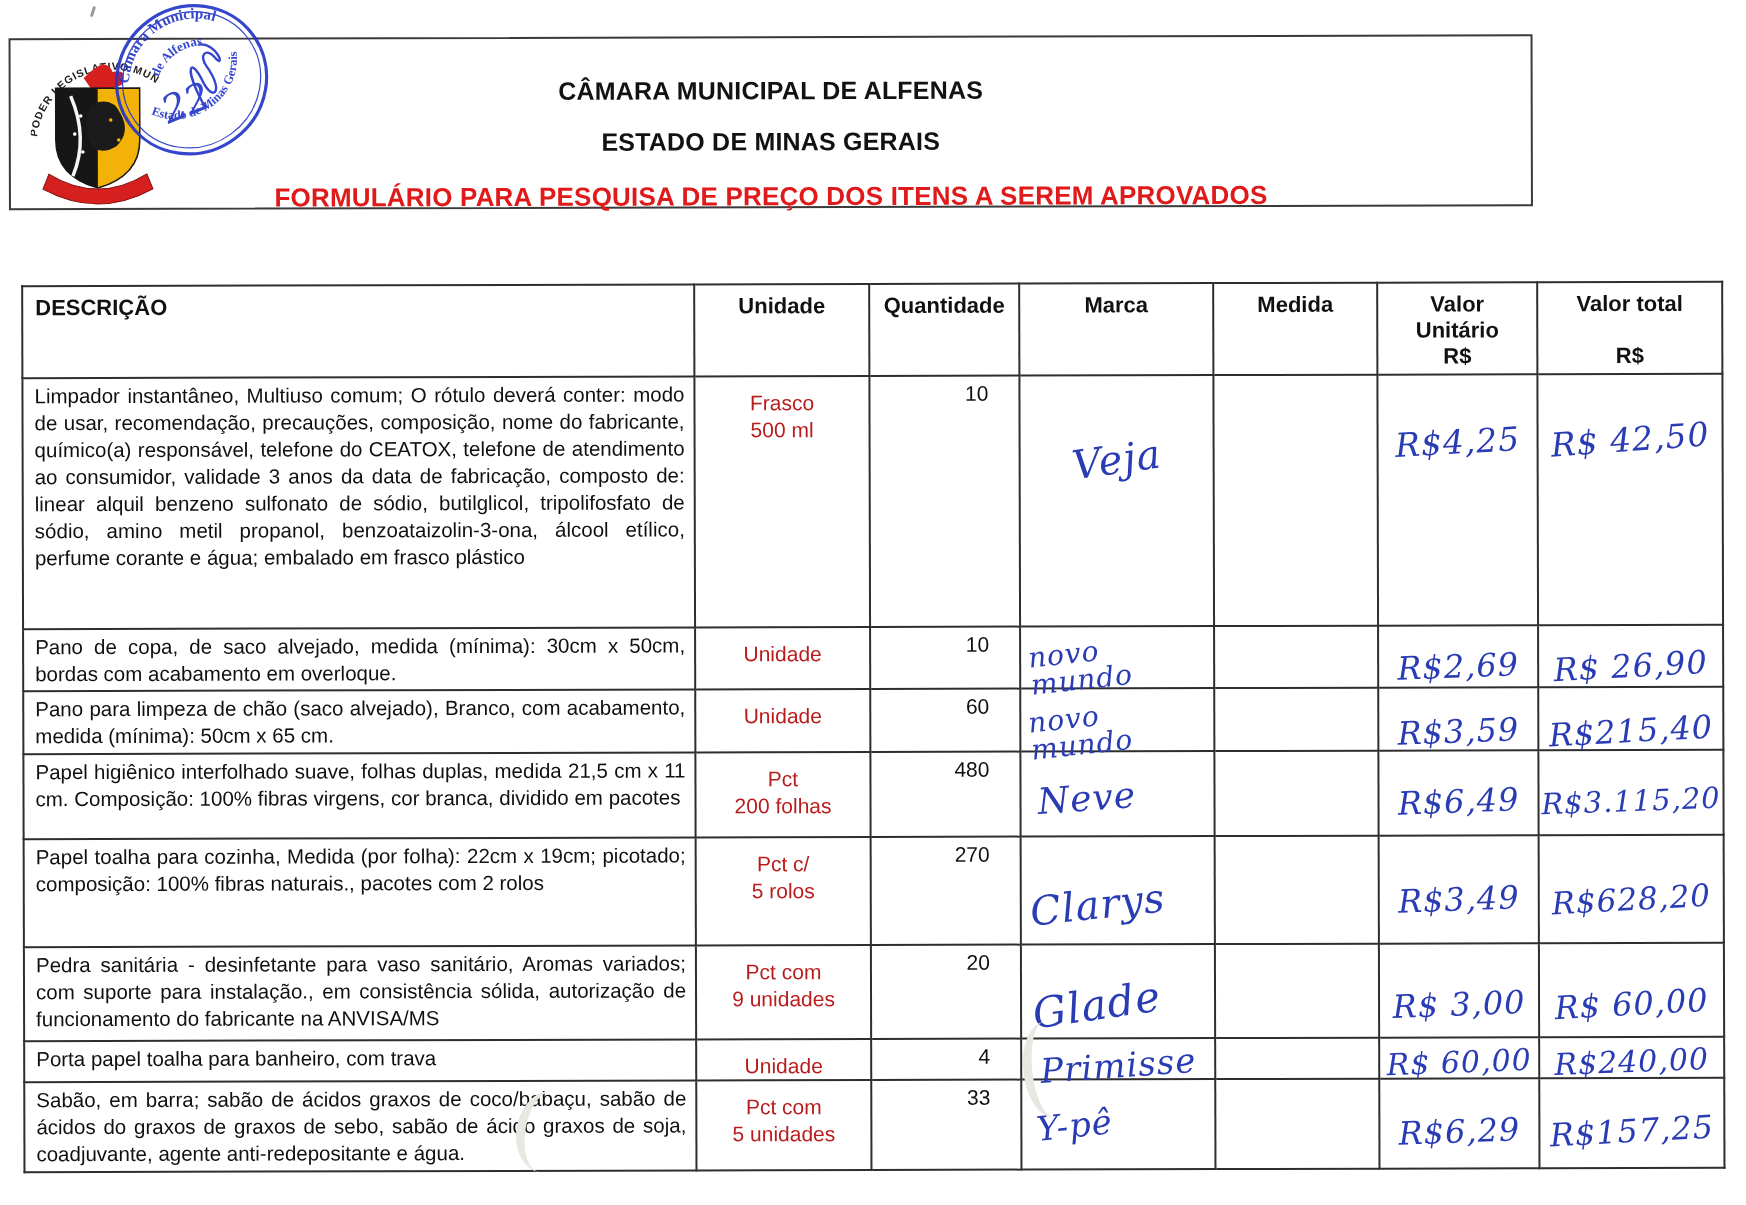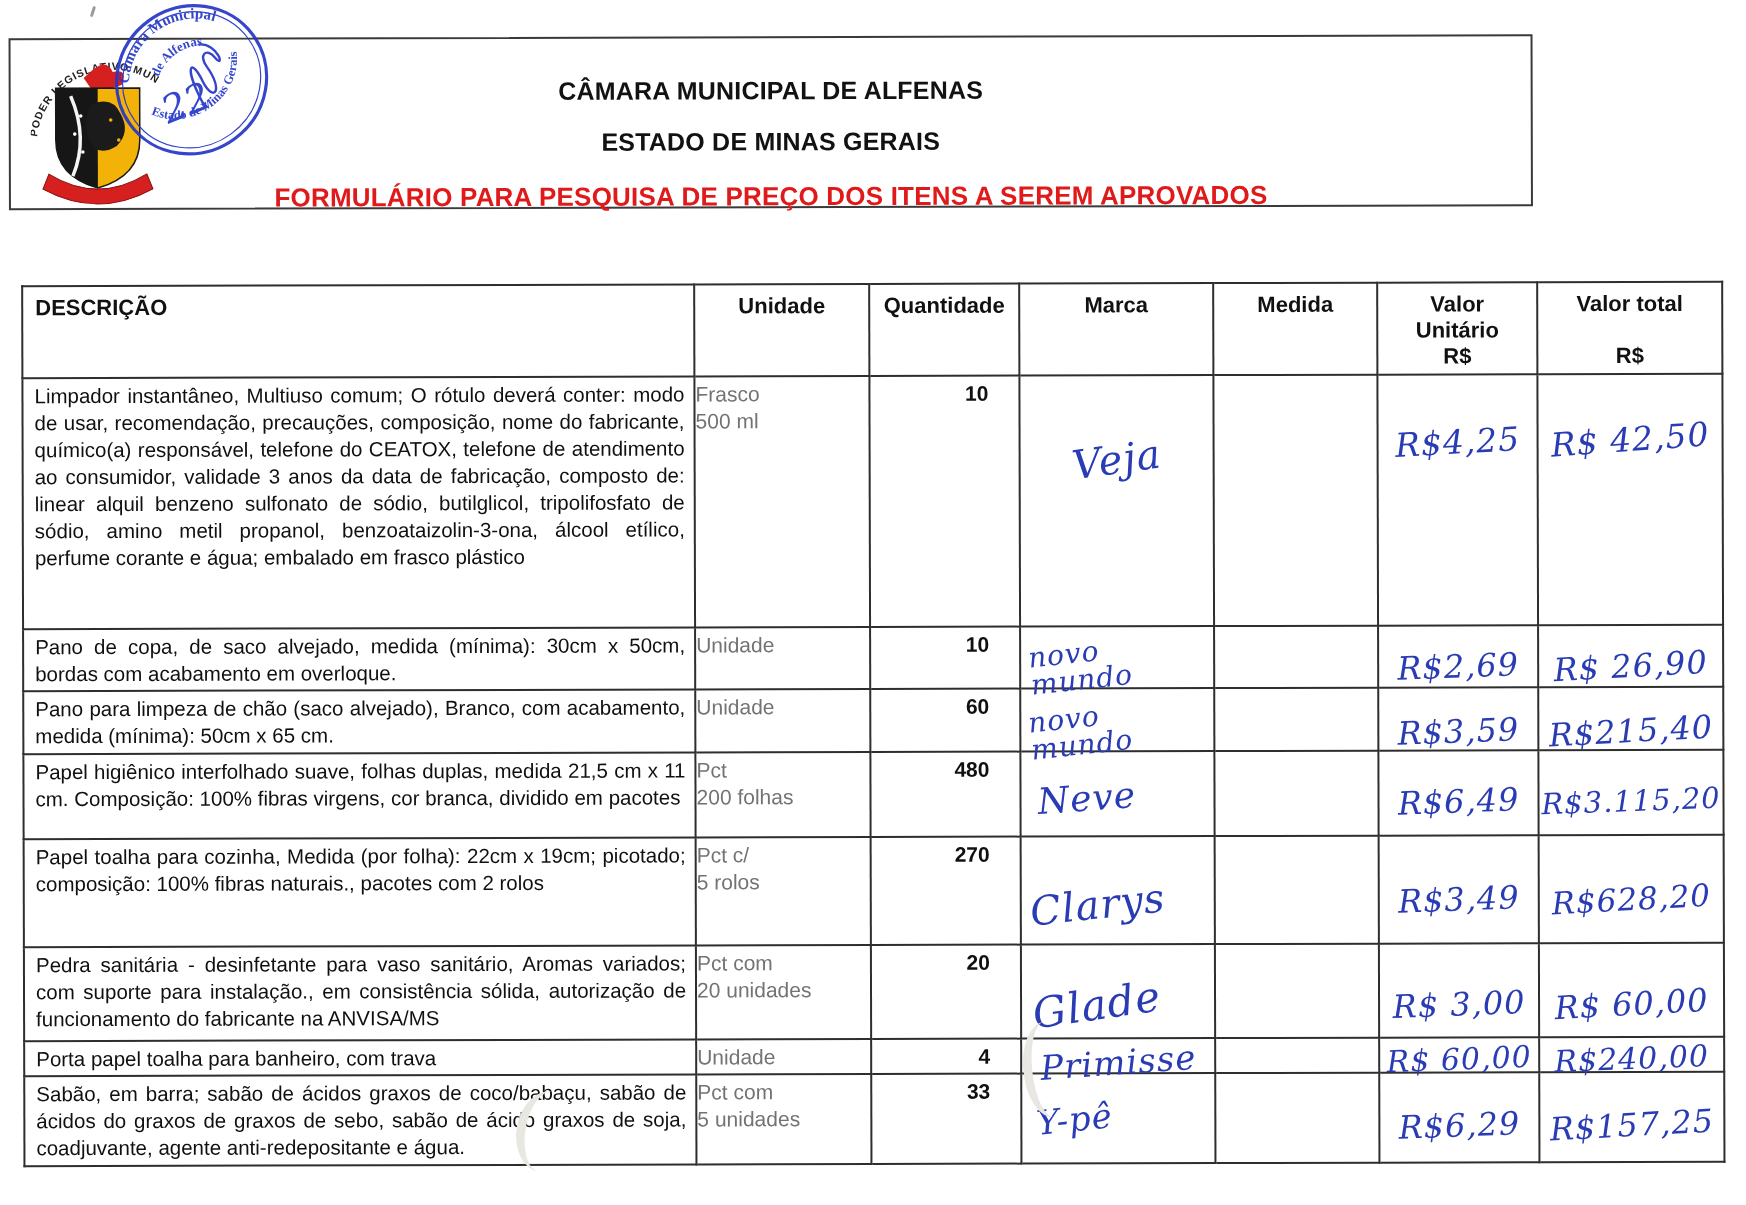--- a/index.html
+++ b/index.html
@@ -29,22 +29,22 @@
   .stamp-hw{font-family:"DejaVu Serif",serif;font-style:italic;fill:currentColor}
 
   
   table.price-table{position:absolute;left:22px;top:283px;width:1700px;border-collapse:collapse;table-layout:fixed;background:#fff}
   .price-table th,.price-table td{border:2px solid #2e2e2e;overflow:visible}
   .price-table th{font-size:22px;font-weight:bold;color:#111;vertical-align:top;padding-top:8px;text-align:center;line-height:26px}
   th.h-desc{text-align:left;padding:8px 12px 0 12px}
   .hdr-spacer{height:26px}
 
   td.c-desc{font-size:20.5px;line-height:27px;color:#101010;text-align:justify;vertical-align:top;padding:3px 9px 3px 11px}
-  td.c-unid{font-size:21px;line-height:27px;color:#737373;vertical-align:top;padding-top:3px}
-  td.c-qtd{font-size:21px;font-weight:bold;color:#101010;text-align:right;vertical-align:top;padding:5px 30px 0 0}
+  td.c-unid{font-size:21px;line-height:27px;color:#b91c1c;text-align:center;vertical-align:top;padding-top:12px}
+  td.c-qtd{font-size:21px;font-weight:normal;color:#101010;text-align:right;vertical-align:top;padding:5px 30px 0 0}
   td.c-hw{position:relative;vertical-align:middle}
   td.c-mod{background:#fff}
 
   .hw{position:absolute;left:0;top:0;right:0;bottom:0;display:flex;flex-direction:column;justify-content:center;align-items:center;
       font-family:"DejaVu Serif",serif;font-style:italic;color:var(--hw-ink);letter-spacing:1px;pointer-events:none;white-space:nowrap}
   .hw span{display:block}
 
   
   .scan-arc{position:absolute;border-left:9px solid #e9e7e2;border-radius:50%;background:transparent}
   .arc1{left:1022px;top:1022px;width:52px;height:96px;transform:rotate(-6deg)}
@@ -252,21 +252,21 @@
       </td>
       <td class="c-hw">
         <div class="hw" style="transform:translateY(10px) rotate(-3deg);font-size:31px">R$628,20</div>
       </td>
     </tr>
 
     <tr style="height:94px">
       <td class="c-desc">Pedra sanitária - desinfetante para vaso sanitário, Aromas variados; com suporte para instalação., em consistência sólida, autorização de funcionamento do fabricante na ANVISA/MS</td>
       <td class="c-unid">
         <div>Pct com</div>
-            <div>20 unidades</div>
+            <div>9 unidades</div>
       </td>
       <td class="c-qtd">20</td>
       <td class="c-hw">
         <div class="hw" style="align-items:flex-start;padding-left:10px;transform:translateY(10px) rotate(-8deg);font-size:42px">
           <span>Glade</span>
               <span></span>
         </div>
       </td>
       <td class="c-mod"></td>
       <td class="c-hw">

